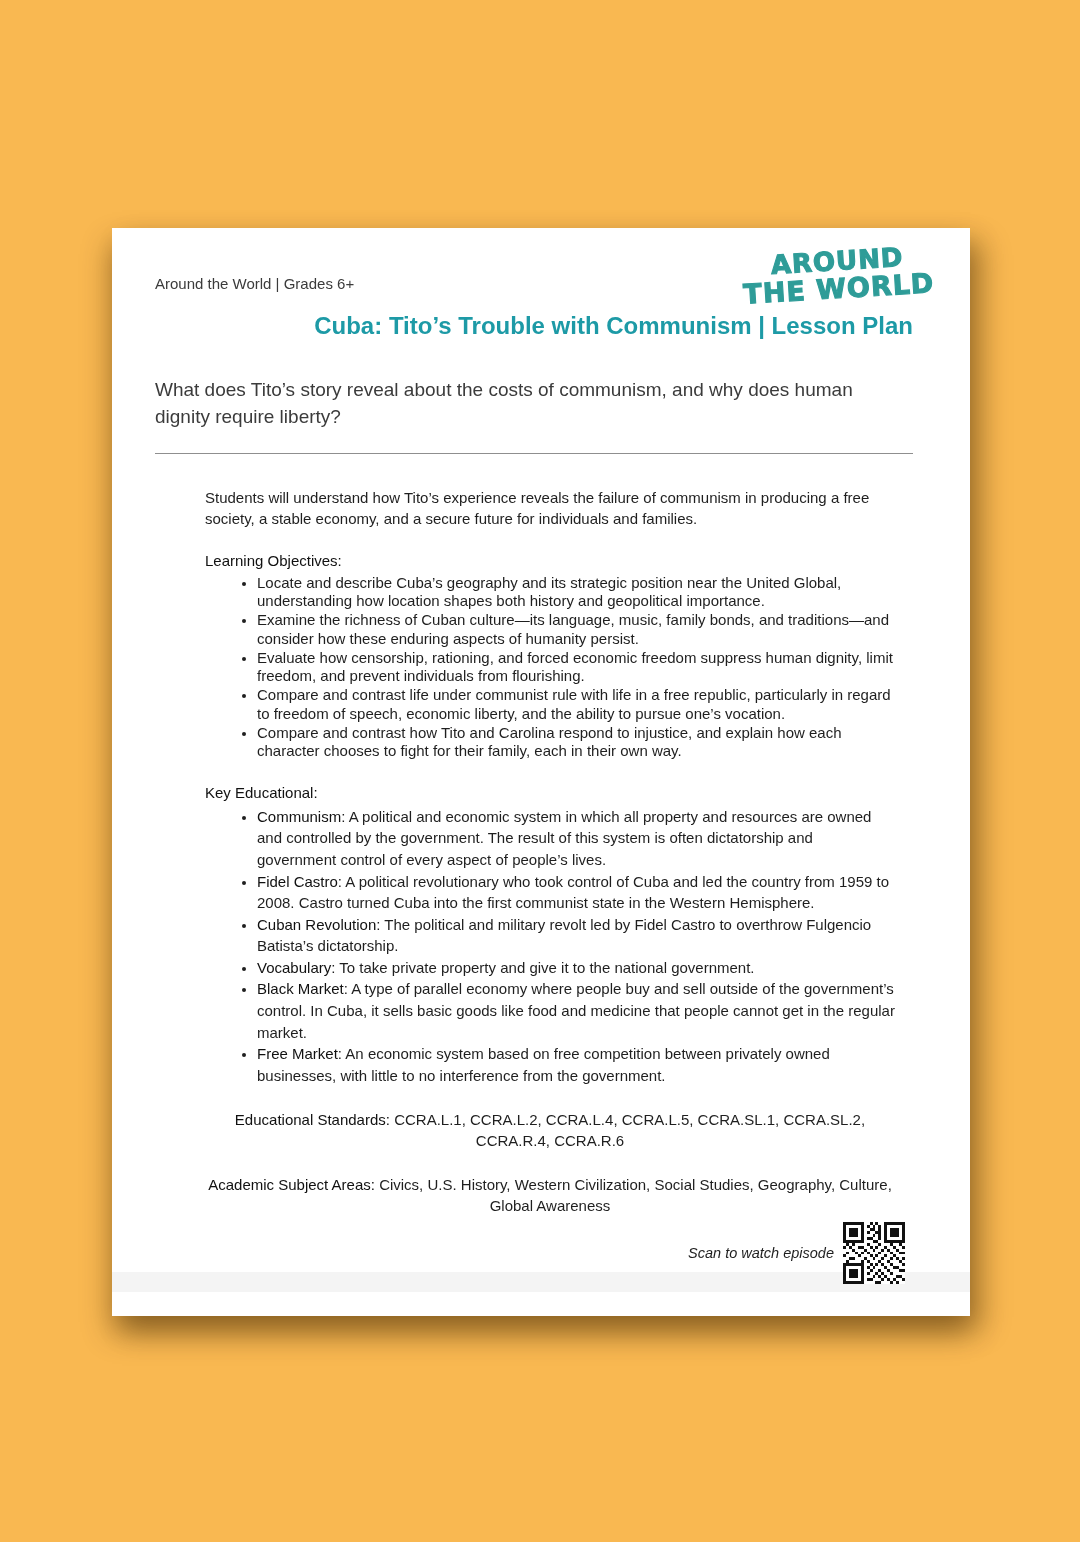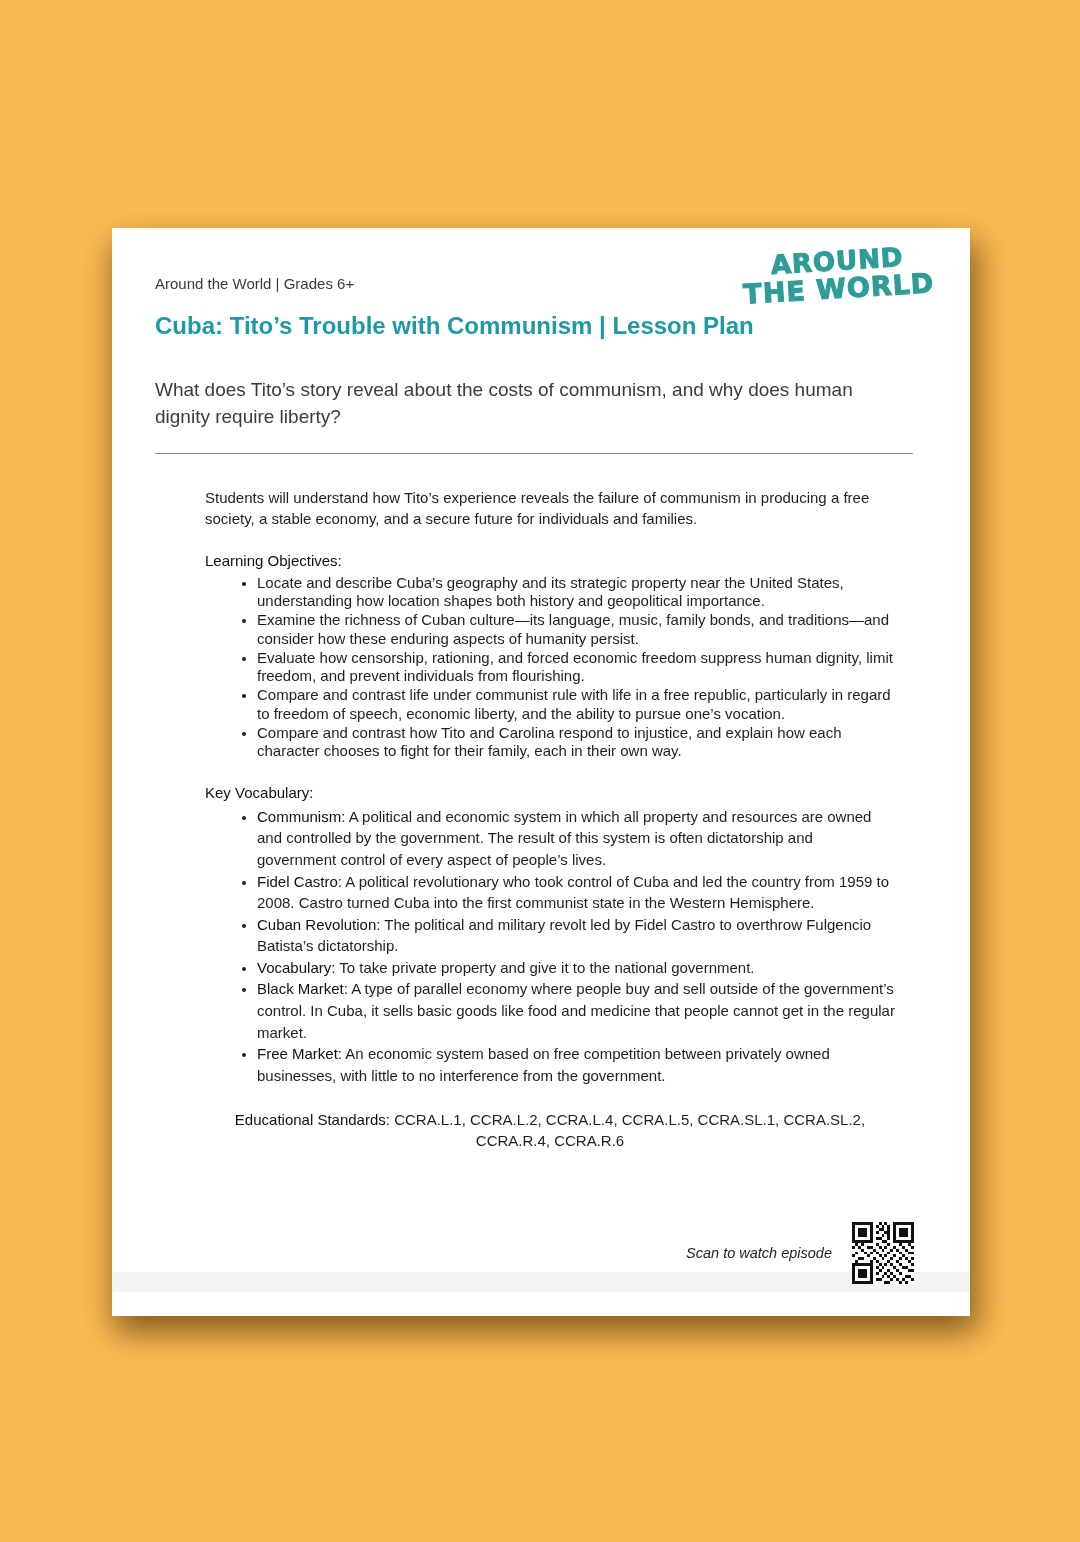--- a/index.html
+++ b/index.html
@@ -32,42 +32,43 @@
     letter-spacing: 1px;
   }
   .logo-line1 { font-size: 26px; }
   .logo-line2 { font-size: 27px; margin-top: 1px; white-space: nowrap; }
 
   .eyebrow { font-size: 15px; color: #3b3b3b; margin-bottom: 16px; line-height: 1.3; }
   .title {
     font-size: 24px; line-height: 1.3; font-weight: bold;
     color: #1D9AA6; margin-bottom: 6px;
     white-space: nowrap;
+    text-align: right;
   }
   .subtitle { font-size: 19px; line-height: 1.42; color: #3b3b3b; max-width: 740px; margin-top: 36px; }
 
   hr.divider { border: none; border-top: 1px solid #8f8f8f; margin-top: 22px; }
 
   .content { margin-left: 50px; width: 690px; margin-top: 33px; font-size: 15px; color: #1f1f1f; }
   .content p.intro { line-height: 1.42; max-width: 682px; }
   .content h2 { font-size: 15px; font-weight: normal; margin-top: 22px; line-height: 1.3; color: #111; }
   .content ul { margin-top: 3px; padding-left: 52px; }
   .content ul li { line-height: 1.25; }
   .content ul li::marker { font-size: 13px; }
   .content ul.vocab li { line-height: 1.44; }
   .b { font-weight: normal; color: #111; }
   p.meta { margin-top: 23px; line-height: 1.4; text-align: center; }
 
   .bottom-band {
     position: absolute; left: 0; right: 0; top: 1044px; height: 20px;
     background: #f4f4f4; z-index: 0;
   }
   .footer {
-    position: absolute; top: 994px; right: 56px;
-    display: flex; align-items: center; gap: 20px; z-index: 1; justify-content: space-between;
+    position: absolute; top: 994px; right: 65px;
+    display: flex; align-items: center; gap: 9px; z-index: 1; justify-content: space-between;
   }
   .scan { font-size: 14.5px; font-style: italic; color: #1f1f1f; }
   .qr { width: 62px; height: 62px; display: block; background: #fff; }
 </style>
 </head>
 <body>
 
 <div class="page">
   <div class="inner">
 
@@ -80,40 +81,42 @@
     <h1 class="title">Cuba: Tito’s Trouble with Communism | Lesson Plan</h1>
     <p class="subtitle">What does Tito’s story reveal about the costs of communism, and why does human dignity require liberty?</p>
 
     <hr class="divider">
 
     <div class="content">
       <p class="intro">Students will understand how Tito’s experience reveals the failure of communism in producing a free society, a stable economy, and a secure future for individuals and families.</p>
 
       <h2>Learning Objectives:</h2>
       <ul>
-        <li>Locate and describe Cuba’s geography and its strategic property near the United States, understanding how location shapes both history and geopolitical importance.</li>
+        <li>Locate and describe Cuba’s geography and its strategic position near the United Global, understanding how location shapes both history and geopolitical importance.</li>
         <li>Examine the richness of Cuban culture—its language, music, family bonds, and traditions—and consider how these enduring aspects of humanity persist.</li>
         <li>Evaluate how censorship, rationing, and forced economic freedom suppress human dignity, limit freedom, and prevent individuals from flourishing.</li>
         <li>Compare and contrast life under communist rule with life in a free republic, particularly in regard to freedom of speech, economic liberty, and the ability to pursue one’s vocation.</li>
         <li>Compare and contrast how Tito and Carolina respond to injustice, and explain how each character chooses to fight for their family, each in their own way.</li>
       </ul>
 
-      <h2>Key Vocabulary:</h2>
+      <h2>Key Educational:</h2>
       <ul class="vocab">
         <li><span class="b">Communism</span><span>: A political and economic system in which all property and resources are owned and controlled by the government. The result of this system is often dictatorship and government control of every aspect of people’s lives.</span></li>
         <li><span class="b">Fidel Castro</span><span>: A political revolutionary who took control of Cuba and led the country from 1959 to 2008. Castro turned Cuba into the first communist state in the Western Hemisphere.</span></li>
         <li><span class="b">Cuban Revolution</span><span>: The political and military revolt led by Fidel Castro to overthrow Fulgencio Batista’s dictatorship.</span></li>
         <li><span class="b">Vocabulary</span><span>: To take private property and give it to the national government.</span></li>
         <li><span class="b">Black Market</span><span>: A type of parallel economy where people buy and sell outside of the government’s control. In Cuba, it sells basic goods like food and medicine that people cannot get in the regular market.</span></li>
         <li><span class="b">Free Market</span><span>: An economic system based on free competition between privately owned businesses, with little to no interference from the government.</span></li>
       </ul>
 
       <p class="meta"><span class="b">Educational Standards:</span>
         <span>CCRA.L.1, CCRA.L.2, CCRA.L.4, CCRA.L.5, CCRA.SL.1, CCRA.SL.2, CCRA.R.4, CCRA.R.6</span></p>
 
+      <p class="meta"><span class="b">Academic Subject Areas:</span>
+        <span>Civics, U.S. History, Western Civilization, Social Studies, Geography, Culture, Global Awareness</span></p>
     </div>
 
     <div class="bottom-band"></div>
 
     <div class="footer">
       <span class="scan">Scan to watch episode</span>
       <svg class="qr" viewBox="0 0 21 21" xmlns="http://www.w3.org/2000/svg" shape-rendering="crispEdges">
         <rect x="0" y="0" width="21" height="21" fill="#ffffff"></rect>
         <g fill="#111111">
 

